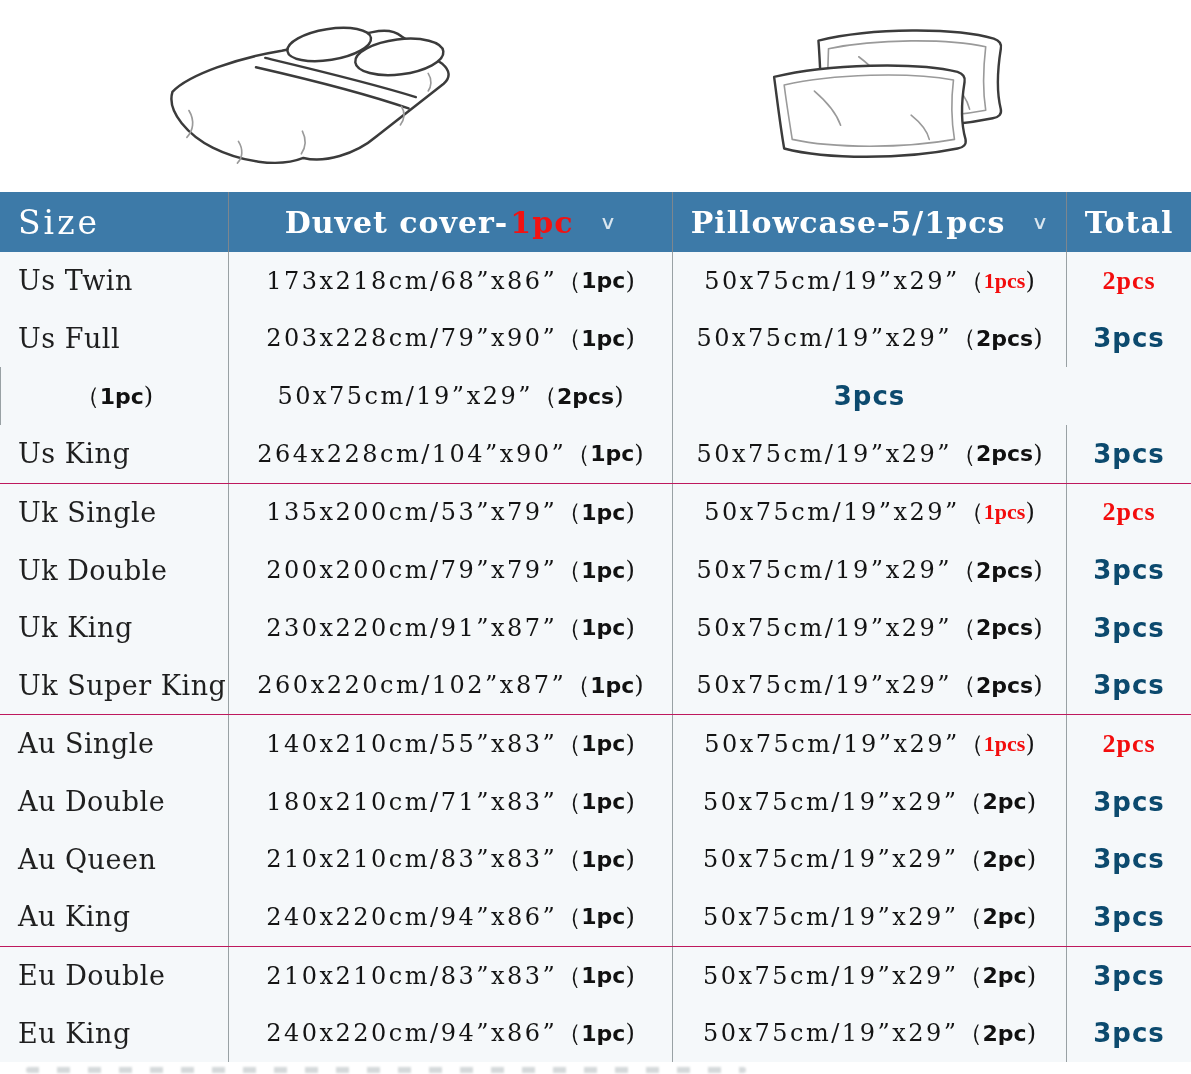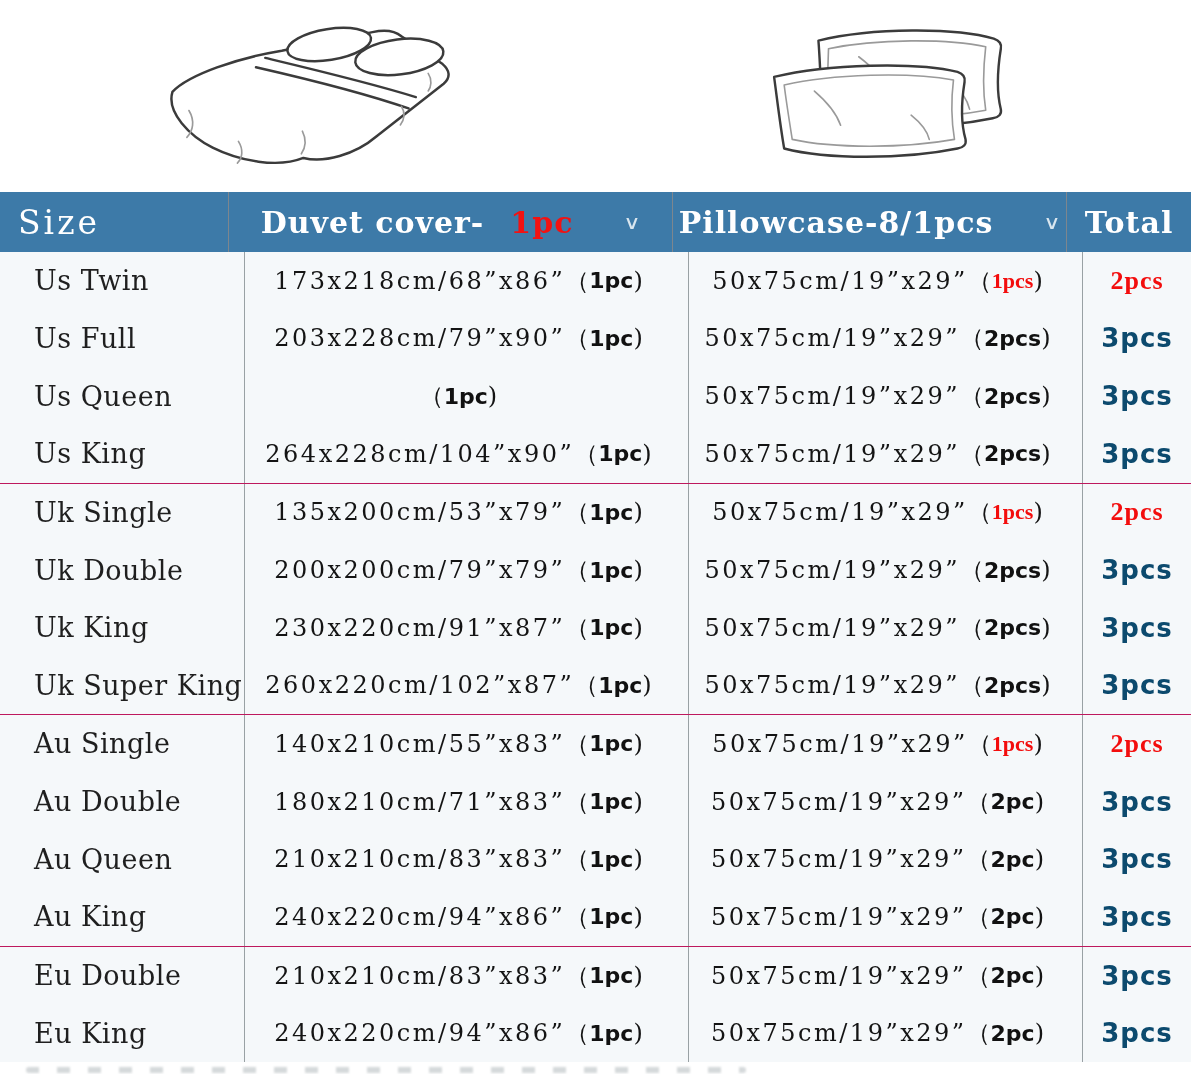--- a/index.html
+++ b/index.html
@@ -21,29 +21,29 @@
   
   .size-table{position:absolute;left:0;top:192px;width:1191px;background:#f5f8fa;}
   .thead{
     display:grid;grid-template-columns:228px 444px 394px 125px;
     height:60px;background:#3d7aa8;color:#ffffff;
   }
   .th{display:flex;align-items:center;justify-content:center;
       font-weight:bold;font-size:30px;letter-spacing:1px;position:relative;}
   .th.h1{justify-content:flex-start;padding-left:18px;font-weight:normal;
          font-size:33px;letter-spacing:3px;}
-  .th.h2,.th.h3,.th.h4{border-left:1px solid #7d868e;gap:24px;}
+  .th.h2,.th.h3,.th.h4{border-left:1px solid #7d868e;}
   .red-h{color:#f21212;margin-left:2px;}
   .chev{font-family:"DejaVu Sans",sans-serif;font-weight:normal;font-size:19px;
         color:#d9e6ef;margin-left:28px;transform:scaleX(1.25);}
 
   .tbody{display:flex;flex-direction:column;height:810px;}
   .tr{flex:1;display:grid;grid-template-columns:228px 444px 394px 125px;}
   .tr.group-end{border-bottom:1px solid #be185d;}
-  .td{display:flex;align-items:center;justify-content:center;white-space:nowrap;margin-left:16px;}
+  .td{display:flex;align-items:center;justify-content:center;white-space:nowrap;}
   .td.c1{justify-content:flex-start;padding-left:18px;
          font-size:27px;color:#1f1f1f;letter-spacing:0.5px;}
   .td.c2,.td.c3,.td.c4{border-left:1px solid #99a1a4;}
   .dims{font-family:"DejaVu Serif",serif;font-size:24px;color:#141414;letter-spacing:2.5px;}
   .op,.cp{font-family:"DejaVu Serif",serif;font-size:24px;color:#141414;}
   .qty{font-family:"DejaVu Sans",sans-serif;font-weight:bold;font-size:22px;color:#111111;}
   .total{font-family:"DejaVu Sans",sans-serif;font-weight:bold;font-size:26px;
          color:#0c4a6e;letter-spacing:1px;}
   .red{color:#f30d0d !important;font-family:Liberation Serif, serif;}
 
@@ -93,21 +93,21 @@
     <div class="thead">
       <div class="th h1">
         <span>Size</span>
       </div>
       <div class="th h2">
         <span>Duvet cover-</span>
           <span class="red-h">1pc</span>
         <span class="chev">∨</span>
       </div>
       <div class="th h3">
-        <span>Pillowcase-8/1pcs</span>
+        <span>Pillowcase-5/1pcs</span>
         <span class="chev">∨</span>
       </div>
       <div class="th h4">
         <span>Total</span>
       </div>
     </div>
 
     <div class="tbody">
 
       <div class="tr">
@@ -142,21 +142,20 @@
             <span class="op">（</span>
             <span class="qty">2pcs</span>
             <span class="cp">)</span>
           </div>
         <div class="td c4">
             <span class="total">3pcs</span>
           </div>
       </div>
 
       <div class="tr">
-        <div class="td c1">Us Queen</div>
         <div class="td c2">
             <span class="op">（</span>
             <span class="qty">1pc</span>
             <span class="cp">)</span>
           </div>
         <div class="td c3">
             <span class="dims">50x75cm/19”x29”</span>
             <span class="op">（</span>
             <span class="qty">2pcs</span>
             <span class="cp">)</span>

